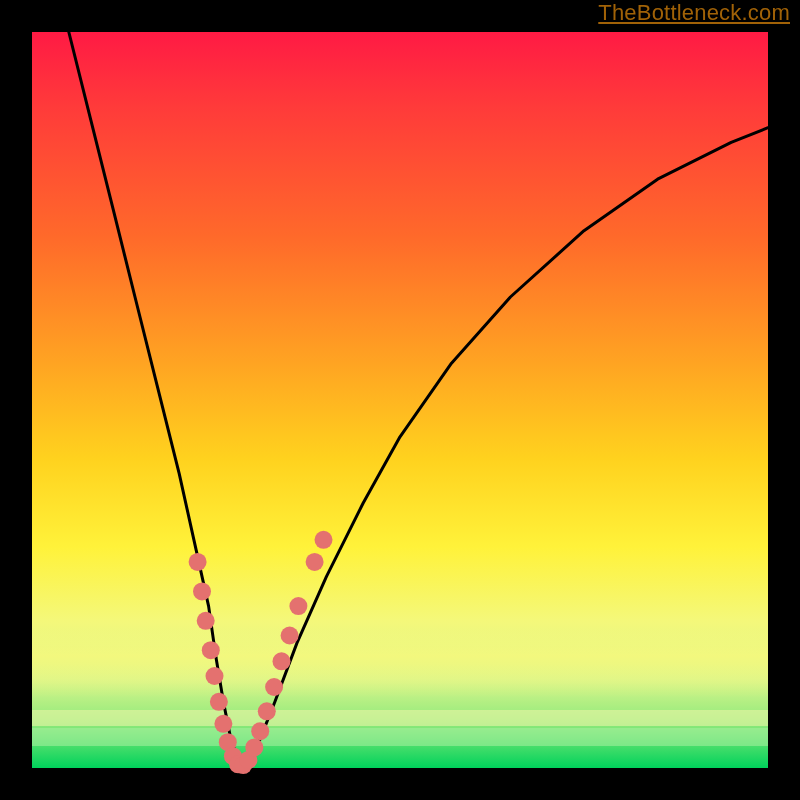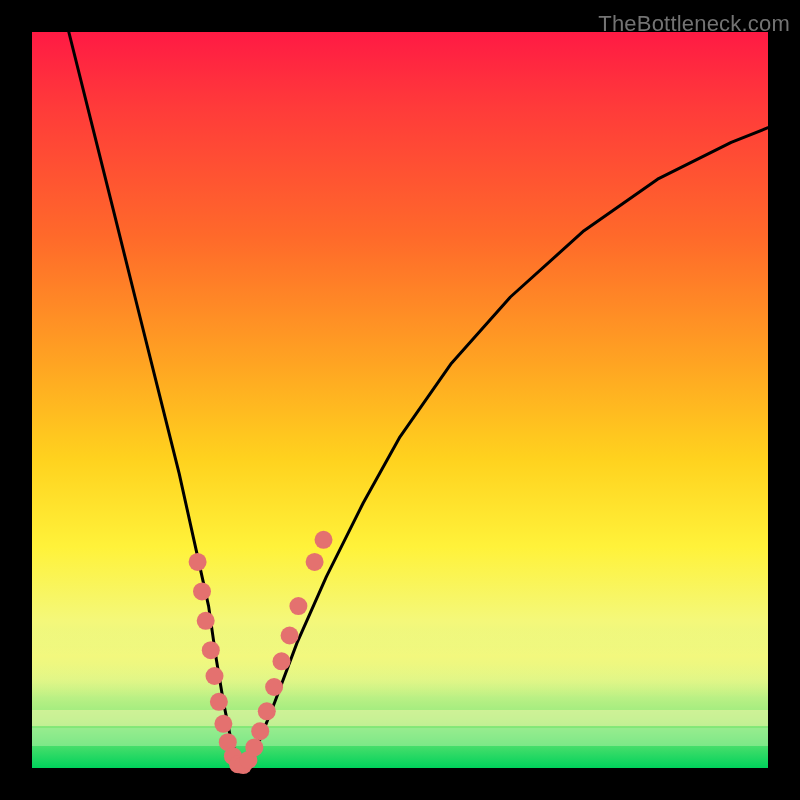--- a/index.html
+++ b/index.html
@@ -65,27 +65,28 @@
   .band-cream {
     position: absolute;
     left: 0;
     right: 0;
     bottom: 42px;
     height: 16px;
     background: rgba(240, 245, 170, 0.55);
   }
   .watermark {
     position: absolute;
-    top: 11px;
+    top: 0;
     right: 10px;
-    color: #737373;
+    color: #a16207;
     font-size: 22px;
     font-weight: 500;
     letter-spacing: 0.2px;
     user-select: none;
+    text-decoration: underline;
   }
   svg.curve {
     position: absolute;
     left: 0;
     top: 0;
     width: 736px;
     height: 736px;
     overflow: visible;
   }
   .curve-path {

